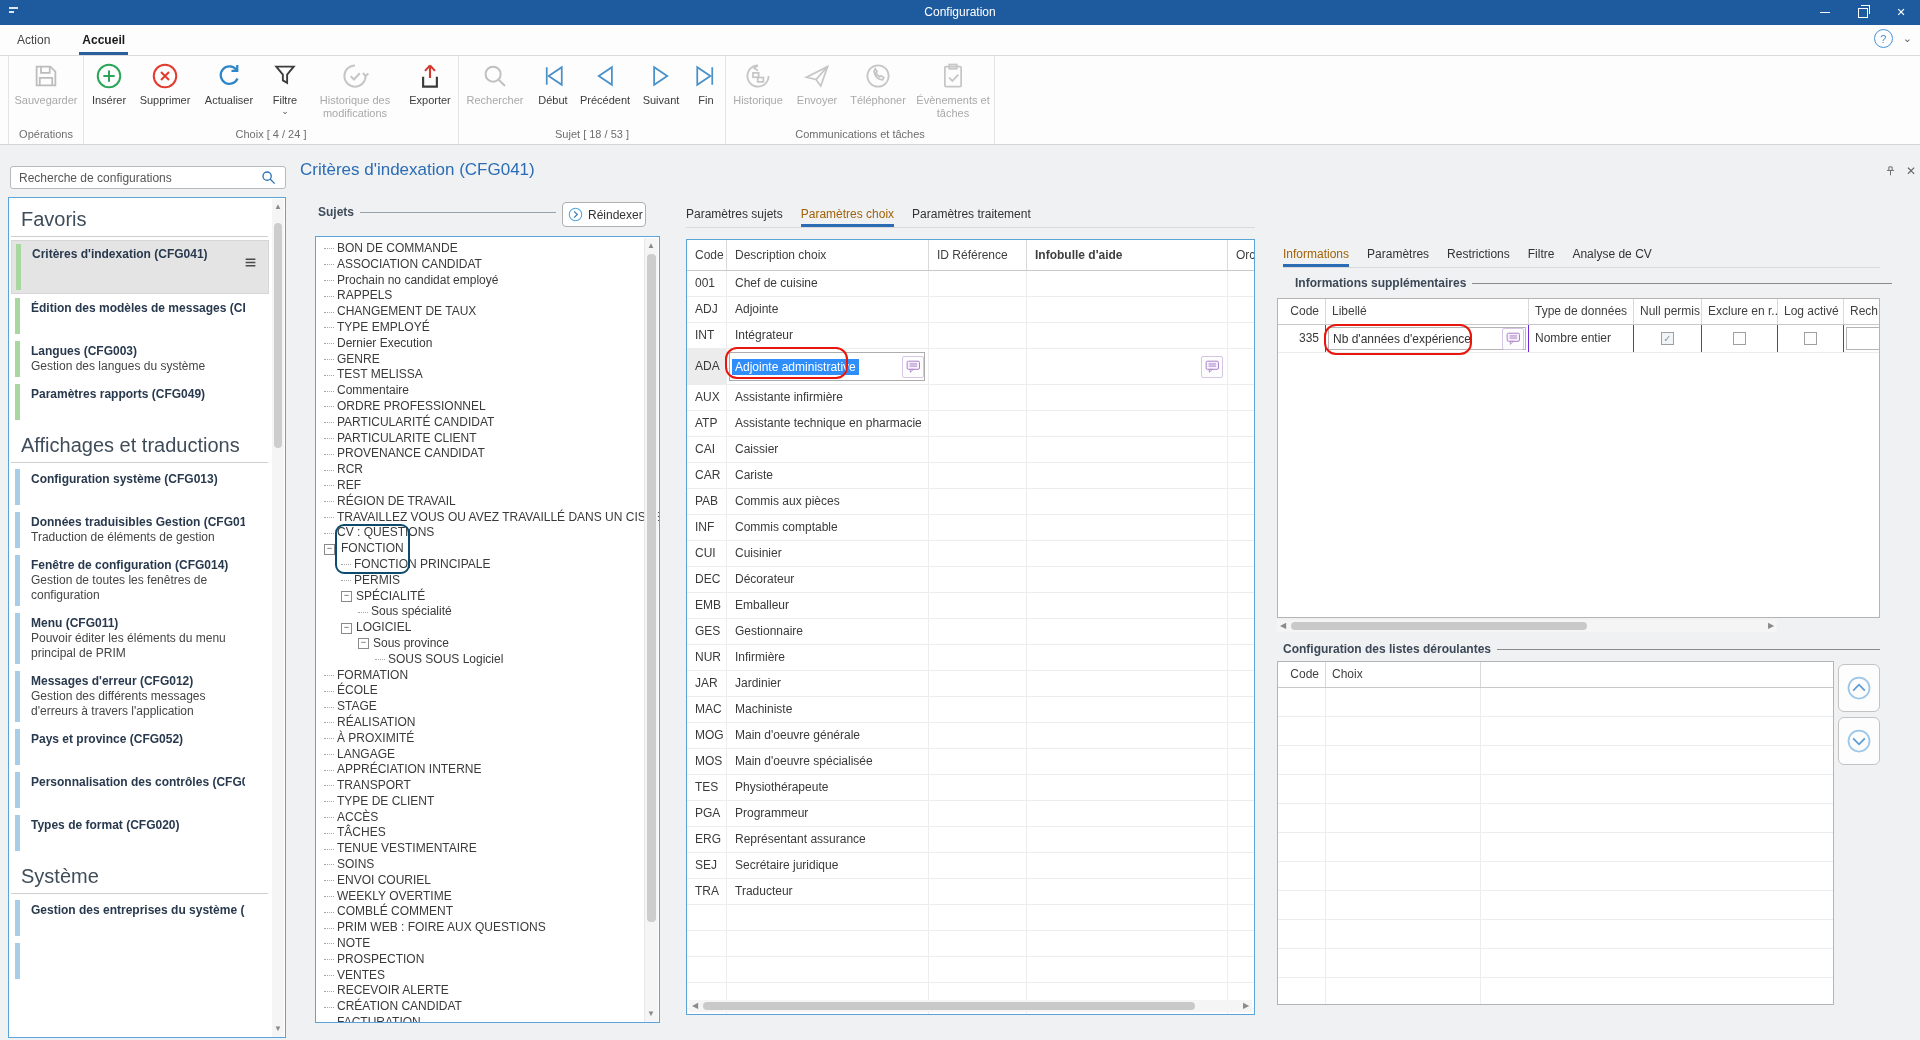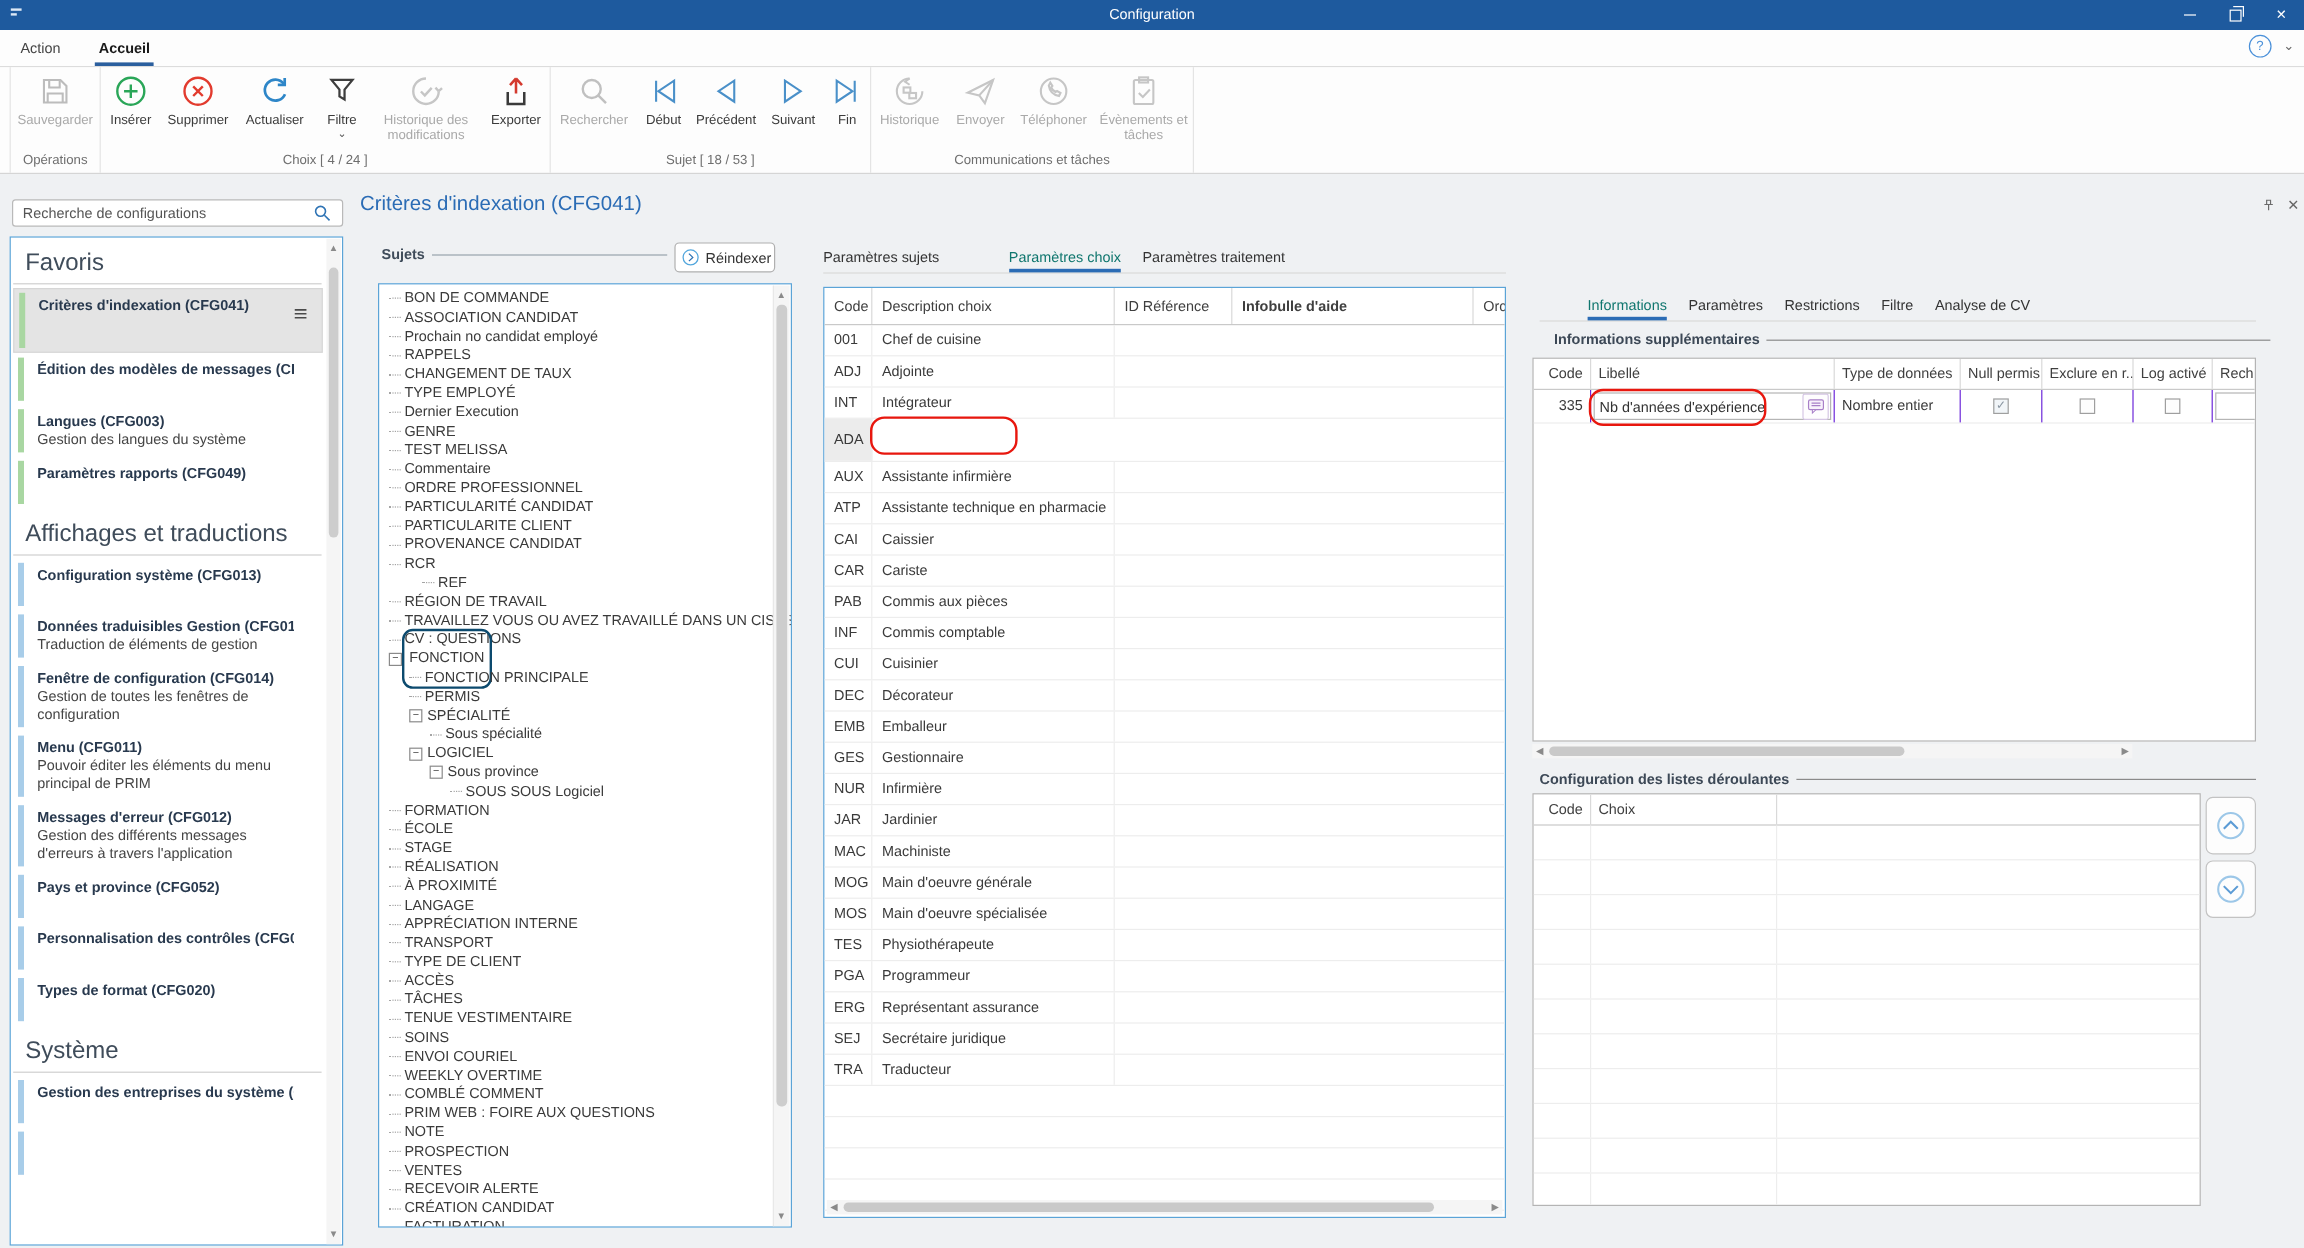--- a/index.html
+++ b/index.html
@@ -72,25 +72,25 @@
   .trow{height:15.8px;line-height:15.8px;font-size:12px;color:#3a3a3a;white-space:nowrap;display:flex;align-items:center;}
   .tdots{width:10px;border-top:1px dotted #a5a5a5;margin-right:3px;flex:none;}
   .texp{width:9px;height:9px;border:1px solid #8a8a8a;font-size:9px;line-height:7px;text-align:center;color:#444;margin-right:4px;flex:none;background:#fff;}
   .tlabel.hl{border:2px solid #0c4a6e;border-radius:9px;padding:15px 4px;margin-left:-4px;}
   .tree-scroll{position:absolute;right:1px;top:1px;width:13px;height:784px;background:#f5f5f5;border-left:1px solid #e8e8e8;}
   .tree-thumb{position:absolute;left:2px;top:16px;width:9px;height:668px;background:#cdcdcd;border-radius:4px;}
 
   
   .ctabs{position:absolute;left:686px;top:203px;width:569px;height:25px;border-bottom:1px solid #d9d9d9;display:flex;gap:18px;box-sizing:border-box;}
   .ctab{font-size:12px;color:#333;line-height:22px;height:24px;}
-  .ctab.active{color:#0f766e;border-bottom:3px solid #2b6cb5;box-sizing:border-box;margin-left:40px;}
+  .ctab.active{color:#a16207;border-bottom:3px solid #2b6cb5;box-sizing:border-box;}
   .cbox{position:absolute;left:686px;top:239px;width:569px;height:776px;background:#fff;border:1px solid #5ba4d7;box-sizing:border-box;overflow:hidden;}
   .chdr{display:flex;height:30px;line-height:30px;border-bottom:1px solid #c9c9c9;}
   .chc{display:block;font-size:12px;color:#3f3f3f;border-right:1px solid #d9d9d9;padding-left:8px;box-sizing:border-box;overflow:hidden;white-space:nowrap;flex:none;}
-  .crow{display:flex;height:25px;line-height:25px;border-bottom:1px solid #ededed;align-items:flex-end;}
+  .crow{display:flex;height:25px;line-height:25px;border-bottom:1px solid #ededed;}
   .crow.tall{height:35px;line-height:35px;}
   .cc{display:block;font-size:12px;color:#3a3a3a;border-right:1px solid #ededed;padding-left:8px;box-sizing:border-box;overflow:hidden;white-space:nowrap;flex:none;position:relative;}
   .selcode{background:#ececec;}
   .editor{position:absolute;left:2px;top:3px;right:3px;bottom:3px;border:1px solid #adadad;background:#fff;display:flex;align-items:center;padding-left:2px;line-height:normal;}
   .seltxt{background:#2f8efa;color:#fff;padding:1px 3px;font-size:12px;}
   .cmtbtn{position:absolute;right:4px;top:50%;margin-top:-11px;width:22px;height:22px;border:1px solid #d5c6e4;background:#fefdfe;border-radius:2px;display:flex;align-items:center;justify-content:center;box-sizing:border-box;}
   .hscroll{position:absolute;left:2px;bottom:2px;height:12px;background:#f5f5f5;}
   .hthumb{position:absolute;top:2px;height:8px;background:#c9c9c9;border-radius:4px;}
   .harrow{position:absolute;top:0;width:12px;height:12px;color:#8a8a8a;font-size:8px;line-height:12px;text-align:center;}
 
@@ -519,21 +519,21 @@
           <span class="tlabel">PARTICULARITE CLIENT</span>
         </div>
         <div class="trow" style="padding-left: 8px;">
           <span class="tdots"></span>
           <span class="tlabel">PROVENANCE CANDIDAT</span>
         </div>
         <div class="trow" style="padding-left: 8px;">
           <span class="tdots"></span>
           <span class="tlabel">RCR</span>
         </div>
-        <div class="trow" style="padding-left: 8px; margin-left: 28px;">
+        <div class="trow" style="padding-left: 8px;">
           <span class="tdots"></span>
           <span class="tlabel">REF</span>
         </div>
         <div class="trow" style="padding-left: 8px;">
           <span class="tdots"></span>
           <span class="tlabel">RÉGION DE TRAVAIL</span>
         </div>
         <div class="trow" style="padding-left: 8px;">
           <span class="tdots"></span>
           <span class="tlabel">TRAVAILLEZ VOUS OU AVEZ TRAVAILLÉ DANS UN CISSS?</span>

